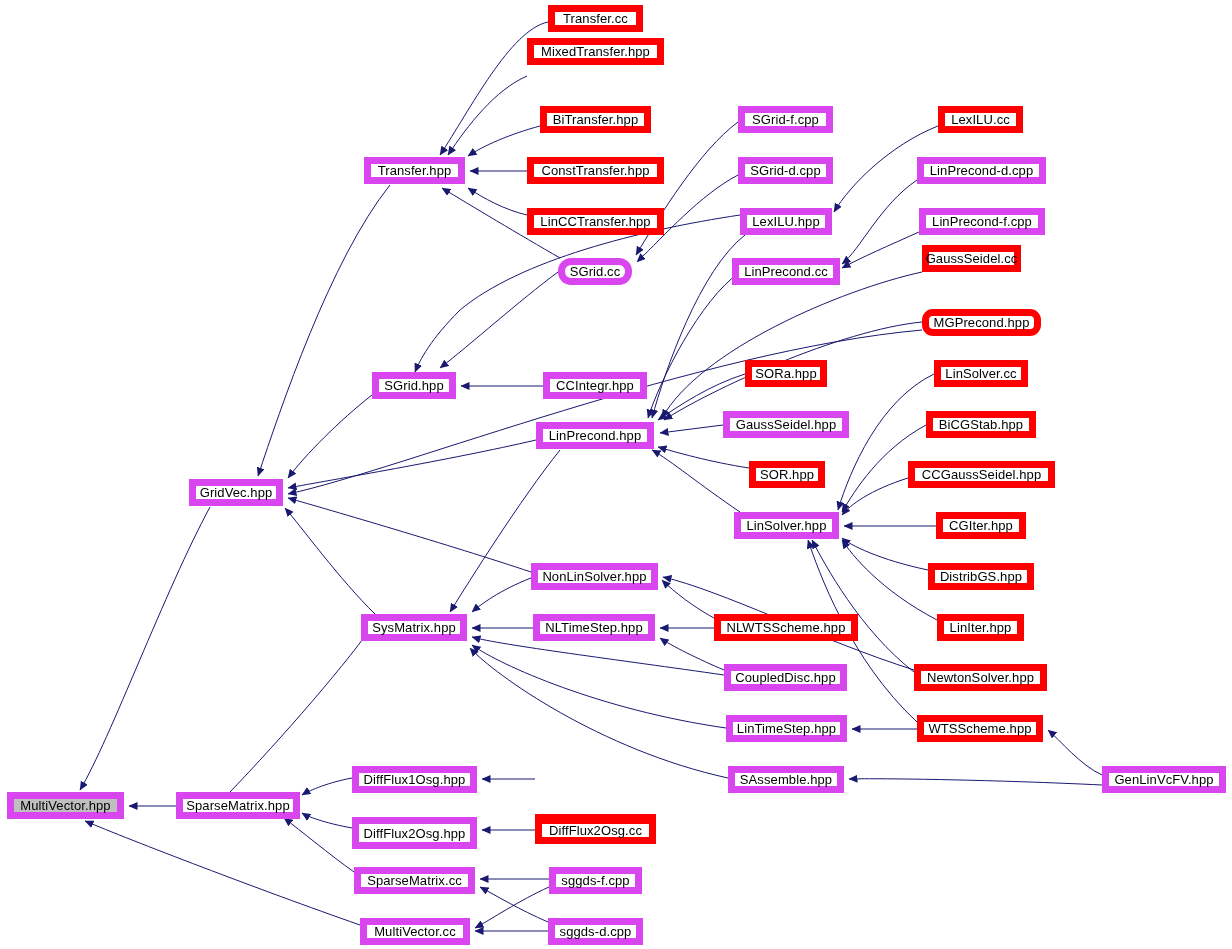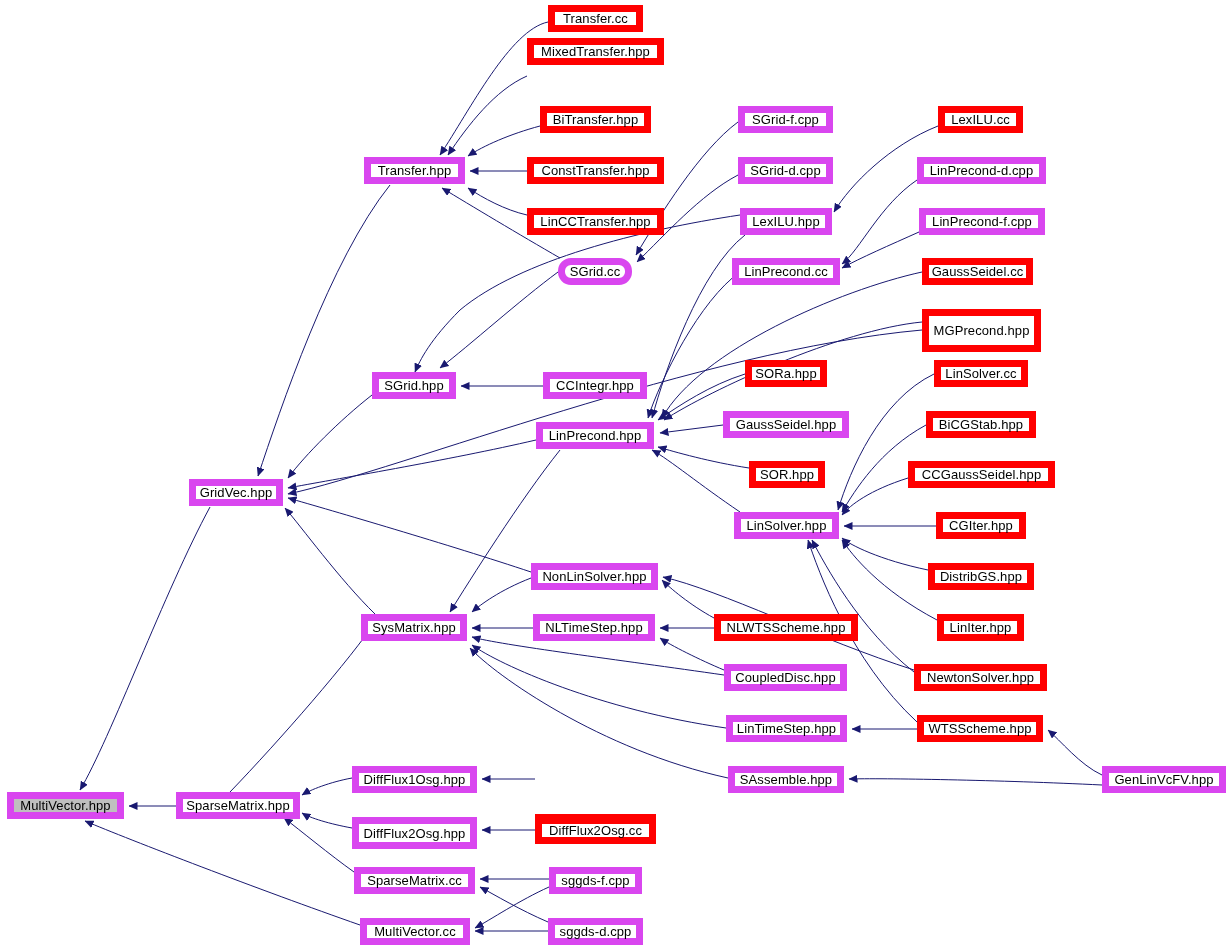--- a/index.html
+++ b/index.html
@@ -161,24 +161,24 @@
       </div>
       <div class="node red" title="LexILU.cc" style="left: 938px; top: 106px; width: 85px; height: 27px;">
         <span class="node-label">LexILU.cc</span>
       </div>
       <div class="node" title="LinPrecond-d.cpp" style="left: 917px; top: 157px; width: 129px; height: 27px;">
         <span class="node-label">LinPrecond-d.cpp</span>
       </div>
       <div class="node" title="LinPrecond-f.cpp" style="left: 919px; top: 208px; width: 126px; height: 27px;">
         <span class="node-label">LinPrecond-f.cpp</span>
       </div>
-      <div class="node red" title="GaussSeidel.cc" style="left: 922px; top: 258px; width: 111px; height: 27px;">
+      <div class="node red" title="GaussSeidel.cc" style="left: 922px; top: 245px; width: 99px; height: 27px;">
         <span class="node-label">GaussSeidel.cc</span>
       </div>
-      <div class="node red" title="MGPrecond.hpp" style="left: 922px; top: 309px; width: 119px; height: 43px;">
+      <div class="node red" title="MGPrecond.hpp" style="left: 922px; top: 309px; width: 119px; height: 27px; border-radius: 11px;">
         <span class="node-label">MGPrecond.hpp</span>
       </div>
       <div class="node red" title="LinSolver.cc" style="left: 934px; top: 360px; width: 94px; height: 27px;">
         <span class="node-label">LinSolver.cc</span>
       </div>
       <div class="node red" title="BiCGStab.hpp" style="left: 926px; top: 411px; width: 110px; height: 27px;">
         <span class="node-label">BiCGStab.hpp</span>
       </div>
       <div class="node red" title="CCGaussSeidel.hpp" style="left: 908px; top: 461px; width: 147px; height: 27px;">
         <span class="node-label">CCGaussSeidel.hpp</span>

